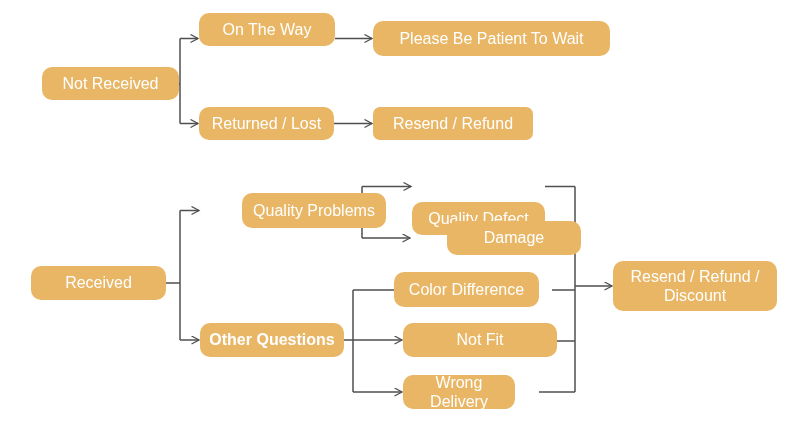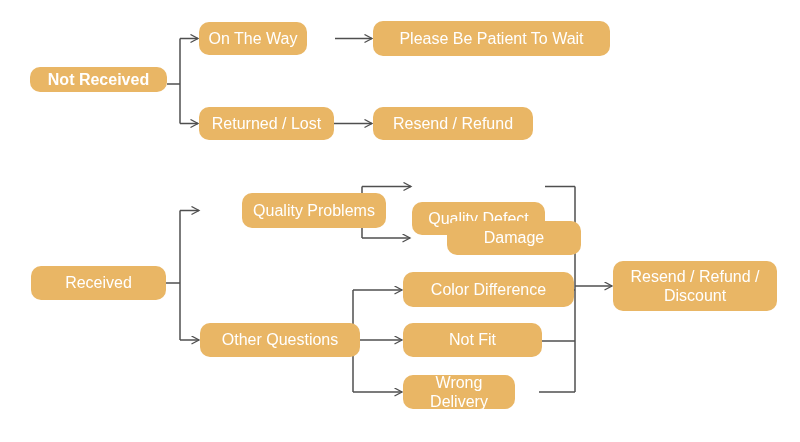--- a/index.html
+++ b/index.html
@@ -71,41 +71,41 @@
       <path d="M545,186.5 L575,186.5"></path>
       <path d="M545,238 L575,238"></path>
       <path d="M552,290 L575,290"></path>
       <path d="M538,341 L575,341"></path>
       <path d="M539,392 L575,392"></path>
       <path d="M575,186.5 L575,392"></path>
       <path d="M575,286 L612,286" marker-end="url(#openArrow)"></path>
     </g>
   </svg>
 
-  <div class="node" style="left:30px; top:67px; width:137px; height:25px;font-weight:bold;">Not Received</div>
+  <div class="node" style="left:42px; top:67px; width:137px; height:33px;">Not Received</div>
 
-  <div class="node" style="left:199px; top:22px; width:108px; height:33px;">On The Way</div>
+  <div class="node" style="left:199px; top:13px; width:136px; height:33px;">On The Way</div>
 
   <div class="node" style="left:373px; top:21px; width:237px; height:35px;">Please Be Patient To Wait</div>
 
   <div class="node" style="left:199px; top:107px; width:135px; height:33px;">Returned / Lost</div>
 
-  <div class="node" style="left:373px; top:107px; width:160px; height:33px;">Resend / Refund</div>
+  <div class="node" style="left:373px; top:107px; width:160px; height:33px;border-radius:7px;">Resend / Refund</div>
 
   <div class="node" style="left:31px; top:266px; width:135px; height:34px;">Received</div>
 
   <div class="node" style="left:200px; top:193px; width:144px; height:35px;margin-left:42px;">Quality Problems</div>
 
   <div class="node" style="left:412px; top:170px; width:133px; height:33px;margin-top:32px;">Quality Defect</div>
 
   <div class="node" style="left:411px; top:221px; width:134px; height:34px;margin-left:36px;">Damage</div>
 
-  <div class="node" style="left:200px; top:323px; width:160px; height:34px;">Other Questions</div>
+  <div class="node" style="left:200px; top:323px; width:144px; height:34px;font-weight:bold;">Other Questions</div>
 
-  <div class="node" style="left:403px; top:272px; width:171px; height:35px;">Color Difference</div>
+  <div class="node" style="left:394px; top:272px; width:145px; height:35px;">Color Difference</div>
 
-  <div class="node" style="left:403px; top:323px; width:139px; height:34px;">Not Fit</div>
+  <div class="node" style="left:403px; top:323px; width:154px; height:34px;">Not Fit</div>
 
   <div class="node" style="left:403px; top:375px; width:112px; height:34px;">Wrong Delivery</div>
 
   <div class="node" style="left:613px; top:261px; width:164px; height:50px;">Resend / Refund / Discount</div>
 
 </div>
 
 </body></html>

